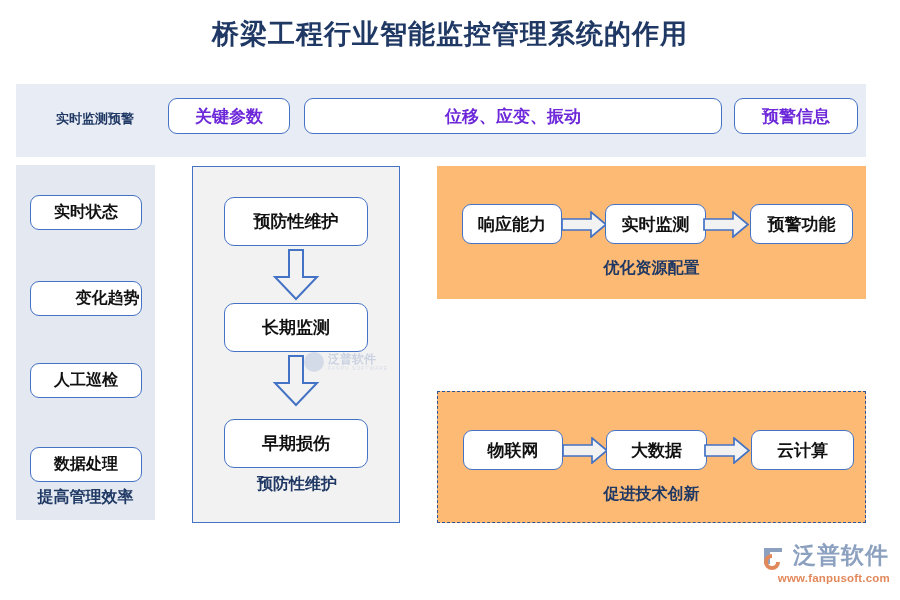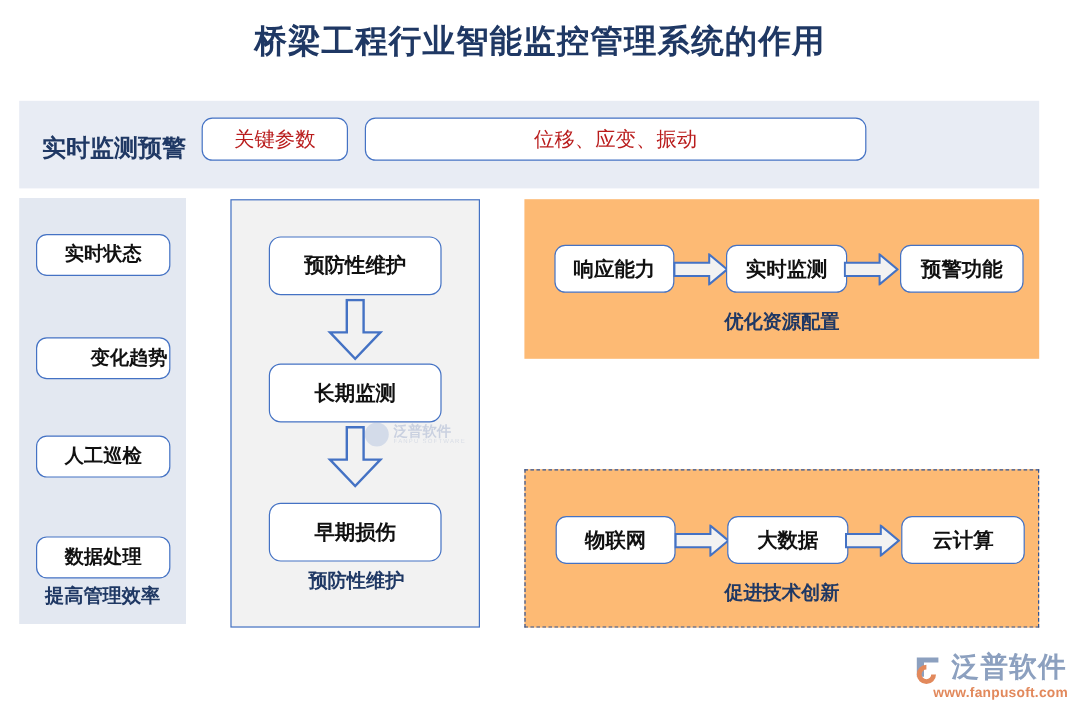--- a/index.html
+++ b/index.html
@@ -37,37 +37,37 @@
     width: 850px;
     height: 73px;
     background: #e8ecf4;
   }
   .header-band-label {
     position: absolute;
     left: 9px;
     top: 26px;
     width: 140px;
     text-align: center;
-    font-size: 20px;
+    font-size: 13px;
     font-weight: bold;
     color: #1f3864;
   }
   .hdr-chip {
     position: absolute;
     top: 14px;
     height: 36px;
     background: #ffffff;
     border: 1.6px solid #4472c4;
     border-radius: 9px;
     display: flex;
     align-items: center;
     justify-content: center;
     font-size: 17px;
-    font-weight: normal;
-    color: #b91c1c;
+    font-weight: bold;
+    color: #6d28d9;
     box-sizing: border-box;
   }
   .hdr-chip.c0 { left: 152px; width: 122px; }
   .hdr-chip.c1 { left: 288px; width: 418px; }
   .hdr-chip.c2 { left: 718px; width: 124px; }
 
   
   .left-panel {
     position: absolute;
     left: 16px;
@@ -277,20 +277,21 @@
 </head>
 <body>
 
 <div class="page-title">桥梁工程行业智能监控管理系统的作用</div>
 
 <div class="header-band">
   <div class="header-band-label">实时监测预警</div>
 
   <div class="hdr-chip c0">关键参数</div>
   <div class="hdr-chip c1">位移、应变、振动</div>
+  <div class="hdr-chip c2">预警信息</div>
 </div>
 
 <div class="left-panel">
   <div class="side-chip s0">实时状态</div>
   <div class="side-chip s1">变化趋势</div>
   <div class="side-chip s2">人工巡检</div>
   <div class="side-chip s3">数据处理</div>
   <div class="left-panel-caption">提高管理效率</div>
 </div>
 

